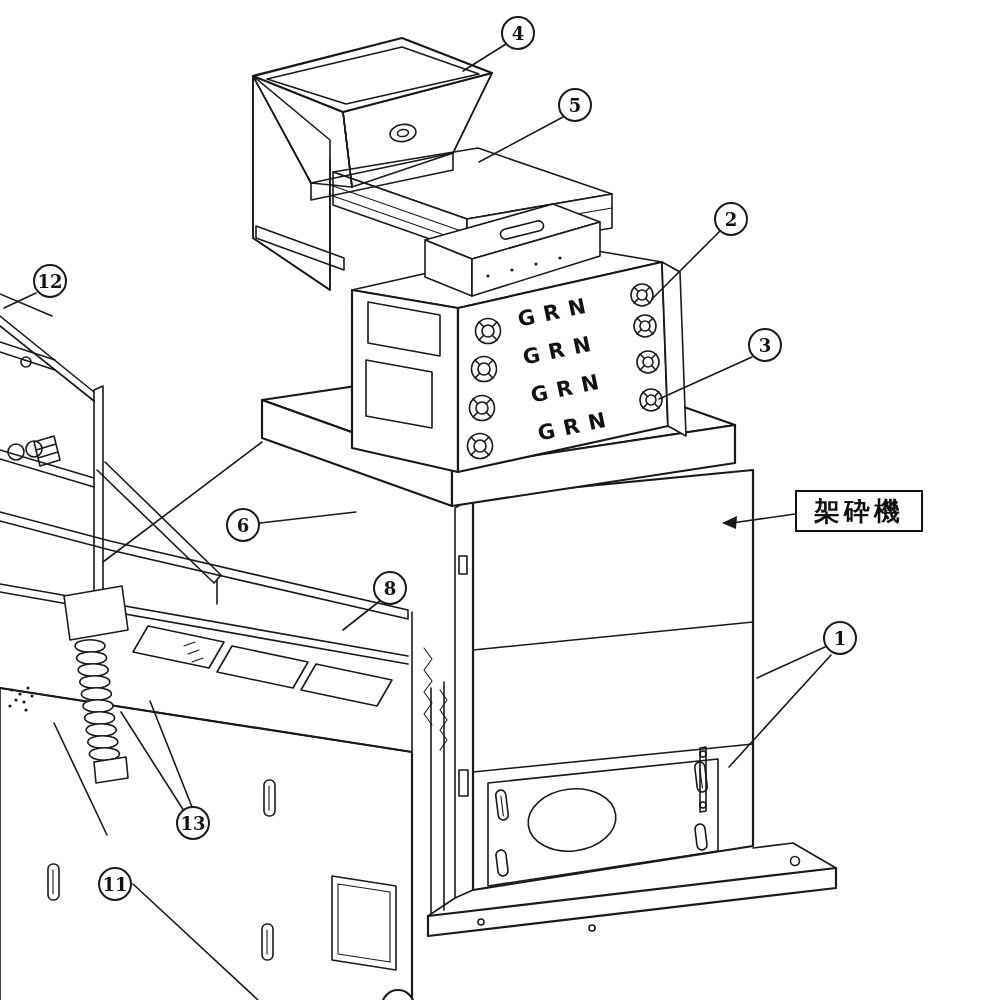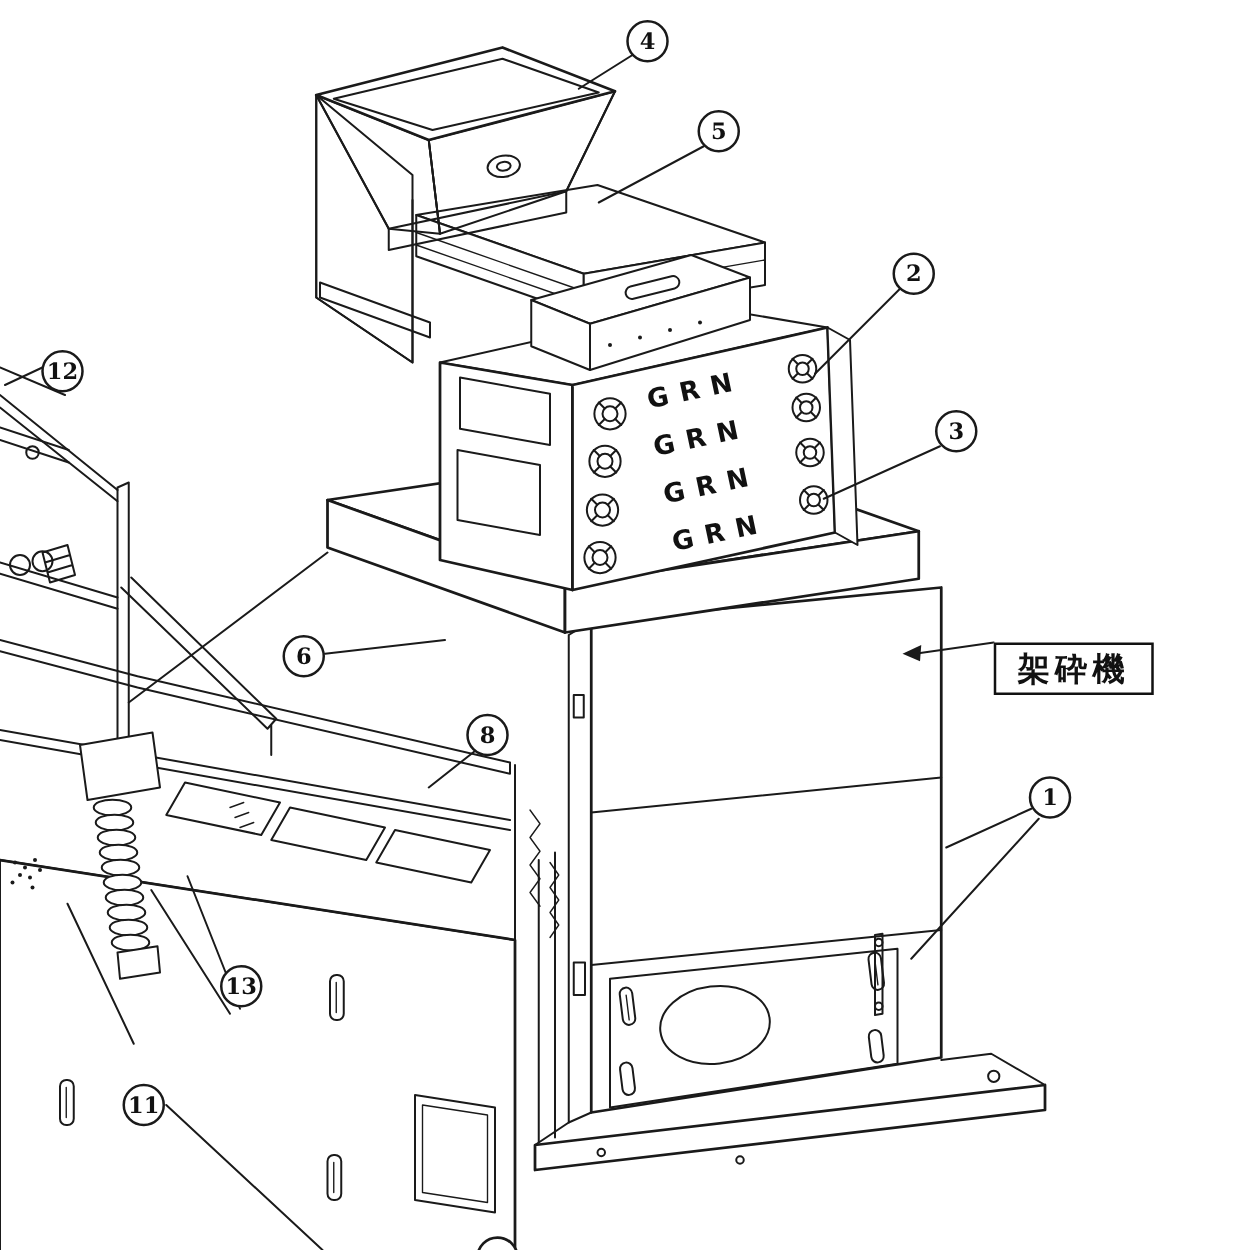--- a/index.html
+++ b/index.html
@@ -13,21 +13,21 @@
   svg .thin{stroke-width:1.1;}
   svg .dot{fill:#1a1a1a;stroke:none;}
   .co{position:absolute;width:34px;height:34px;border:2.6px solid #1a1a1a;border-radius:50%;
       background:#fff;display:flex;align-items:center;justify-content:center;
       font:700 18px "DejaVu Serif",serif;color:#111;box-sizing:border-box;}
   .grn{position:absolute;font:600 21px "DejaVu Sans",sans-serif;letter-spacing:9px;color:#111;
        transform:rotate(-12deg);transform-origin:left center;white-space:nowrap;}
   .g1{left:518px;top:308px}.g2{left:523px;top:346px}.g3{left:531px;top:384px}.g4{left:538px;top:422px}
   .label-box{position:absolute;left:795px;top:490px;width:128px;height:42px;border:2.6px solid #111;
        background:#fff;display:flex;align-items:center;justify-content:center;
-       font:700 26px "DejaVu Sans",sans-serif;letter-spacing:4px;color:#111;box-sizing:border-box;margin-top:24px;}
+       font:700 26px "DejaVu Sans",sans-serif;letter-spacing:4px;color:#111;box-sizing:border-box;}
 </style>
 </head>
 <body>
 
 <div class="stage">
 
 <svg width="1000" height="1000" viewBox="0 0 1000 1000">
   <defs>
     <pattern id="hatch" width="5" height="5" patternUnits="userSpaceOnUse" patternTransform="rotate(40)">
       <rect width="5" height="5" fill="#ffffff" stroke="none"></rect>
@@ -223,26 +223,26 @@
     <polygon class="dot" points="722,523 737,516 736,529"></polygon>
   </g>
 
   <circle class="f w2" cx="398" cy="1006" r="16"></circle>
 </svg>
 
 <div class="co" style="left:501px;top:16px">4</div>
 <div class="co" style="left:558px;top:88px">5</div>
 <div class="co" style="left:714px;top:202px">2</div>
 <div class="co" style="left:748px;top:328px">3</div>
-<div class="co" style="left:33px;top:280px">12</div>
+<div class="co" style="left:33px;top:264px">12</div>
 <div class="co" style="left:226px;top:508px">6</div>
 <div class="co" style="left:373px;top:571px">8</div>
 <div class="co" style="left:823px;top:621px">1</div>
 <div class="co" style="left:98px;top:867px">11</div>
-<div class="co" style="left:176px;top:772px">13</div>
+<div class="co" style="left:176px;top:806px">13</div>
 
 <div class="grn g1">GRN</div>
 <div class="grn g2">GRN</div>
 <div class="grn g3">GRN</div>
 <div class="grn g4">GRN</div>
 
 <div class="label-box">架砕機</div>
 
 </div>
 

